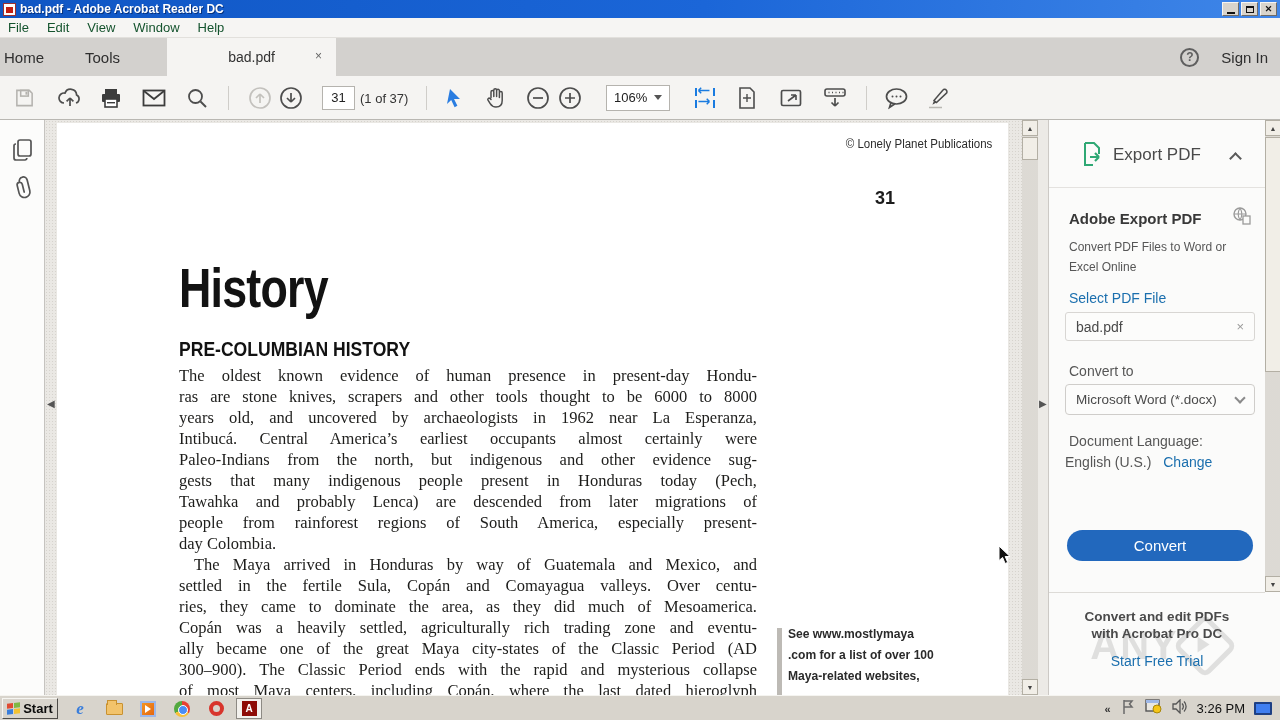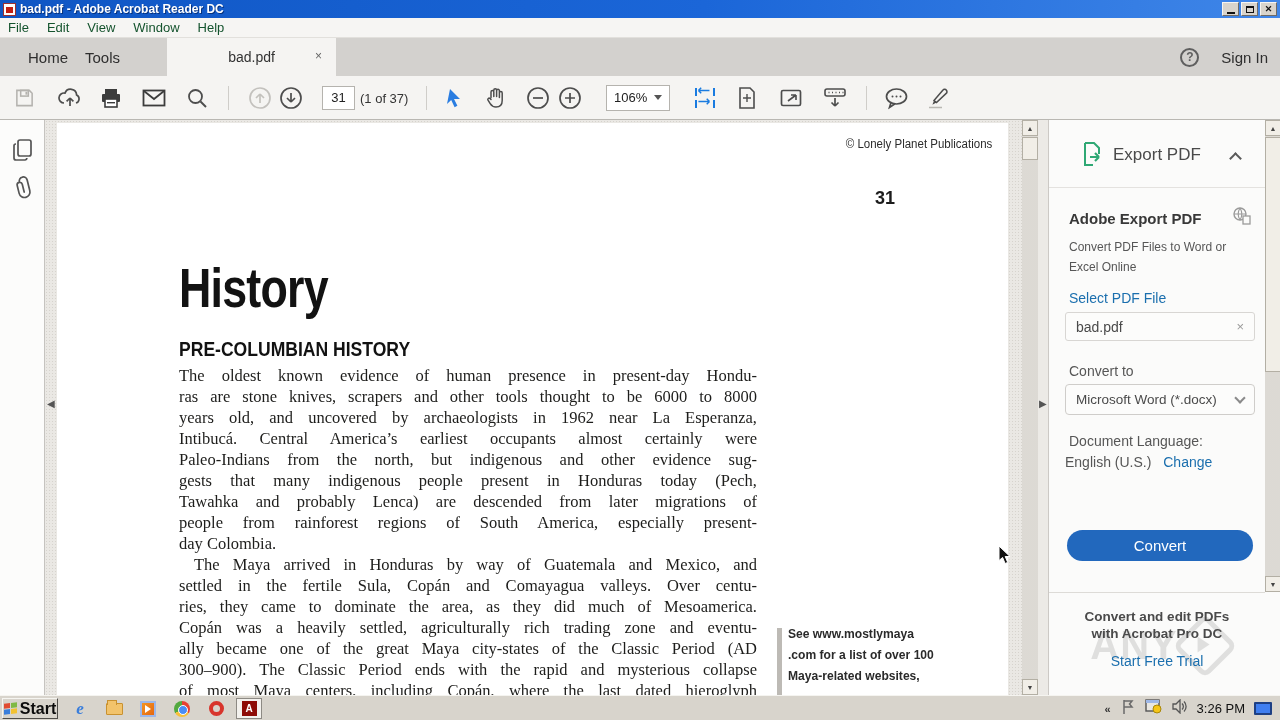--- a/index.html
+++ b/index.html
@@ -24,21 +24,21 @@
 
   
   .menubar { left:0; top:18px; width:1280px; height:20px; background:#f6f5f3;
     border-bottom:1px solid #e2e0dc; display:flex; align-items:center; gap:18px; padding-left:8px; }
   .menubar span { font-size:13px; color:#14532d; }
 
   
   .tabbar { left:0; top:38px; width:1280px; height:38px; background:#d3d1ce; }
   .tab-home,.tab-tools { position:absolute; top:0; height:38px; display:flex; align-items:center;
     font-size:15px; color:#2e2e2e; }
-  .tab-home { left:28px; } .tab-tools { left:85px; }
+  .tab-home { left:4px; } .tab-tools { left:85px; }
   .tab-doc { position:absolute; left:167px; top:0; width:169px; height:38px; background:#f5f4f2;
     display:flex; align-items:center; justify-content:center; font-size:14px; color:#333; }
   .tab-doc .x { position:absolute; right:14px; top:11px; font-size:12px; color:#666; }
   .signin-wrap { position:absolute; right:12px; top:0; height:38px; display:flex; align-items:center; gap:22px; }
   .helpcircle { width:19px; height:19px; border:2px solid #5f5f5f; border-radius:50%;
     display:flex; align-items:center; justify-content:center; font-size:12px; font-weight:bold; color:#5f5f5f; }
   .signin { font-size:15px; color:#2e2e2e; }
 
   
   .toolbar { left:0; top:76px; width:1280px; height:44px; background:#f5f4f2; border-bottom:1px solid #b9b7b2; }
@@ -109,21 +109,21 @@
   .watermark { position:absolute; left:-10px; top:478px; width:240px; height:95px; display:flex; align-items:center; justify-content:center;
     gap:4px; opacity:.16; z-index:1; font-weight:bold; font-size:40px; color:#555; letter-spacing:1px; }
   .wm-logo { width:46px; height:46px; border:5px solid #555; transform:rotate(45deg); border-radius:8px; position:relative; }
   .wm-logo::after { content:""; position:absolute; left:10px; top:10px; width:0; height:0; transform:rotate(-45deg);
     border-left:12px solid #555; border-top:8px solid transparent; border-bottom:8px solid transparent; }
 
   
   .taskbar { left:0; top:695px; width:1280px; height:25px; background:#d8d4cc; border-top:1px solid #f5f4f0; }
   .startbtn { position:absolute; left:2px; top:2px; width:56px; height:21px; background:#d8d4cc;
     border:1px solid; border-color:#f6f5f1 #4e4c48 #4e4c48 #f6f5f1; display:flex; align-items:center; justify-content:center; gap:3px; }
-  .startbtn .label { font-size:16px; font-weight:bold; color:#0b0b0b; }
+  .startbtn .label { font-size:13px; font-weight:bold; color:#0b0b0b; }
   .winflag { width:13px; height:12px; display:grid; grid-template-columns:6px 6px; grid-template-rows:5px 5px; gap:1px; transform:skewY(-6deg); }
   .winflag i:nth-child(1){background:#e04b32;} .winflag i:nth-child(2){background:#7fb944;}
   .winflag i:nth-child(3){background:#3a7edb;} .winflag i:nth-child(4){background:#f3c231;}
   .ql { position:absolute; top:3px; width:20px; height:19px; display:flex; align-items:center; justify-content:center; }
   .ie-e { color:#3a7edb; font-size:17px; font-style:italic; font-weight:bold; font-family:"Liberation Serif",serif; }
   .folder { width:17px; height:12px; background:#f2c36b; border:1px solid #c9912f; border-radius:1px; position:relative; }
   .folder::before { content:""; position:absolute; left:0; top:-4px; width:8px; height:4px; background:#f2c36b; border:1px solid #c9912f; border-bottom:none; }
   .wmp { width:16px; height:16px; background:linear-gradient(135deg,#f49423,#e4670f); border:2px solid #9db7e8; display:flex; align-items:center; justify-content:center; }
   .wmp i { width:0; height:0; border-left:6px solid #fff; border-top:4px solid transparent; border-bottom:4px solid transparent; }
   .chrome { width:16px; height:16px; border-radius:50%; background:conic-gradient(#e84133 0 33%, #f8c03a 33% 66%, #53a93f 66% 100%); position:relative; }

